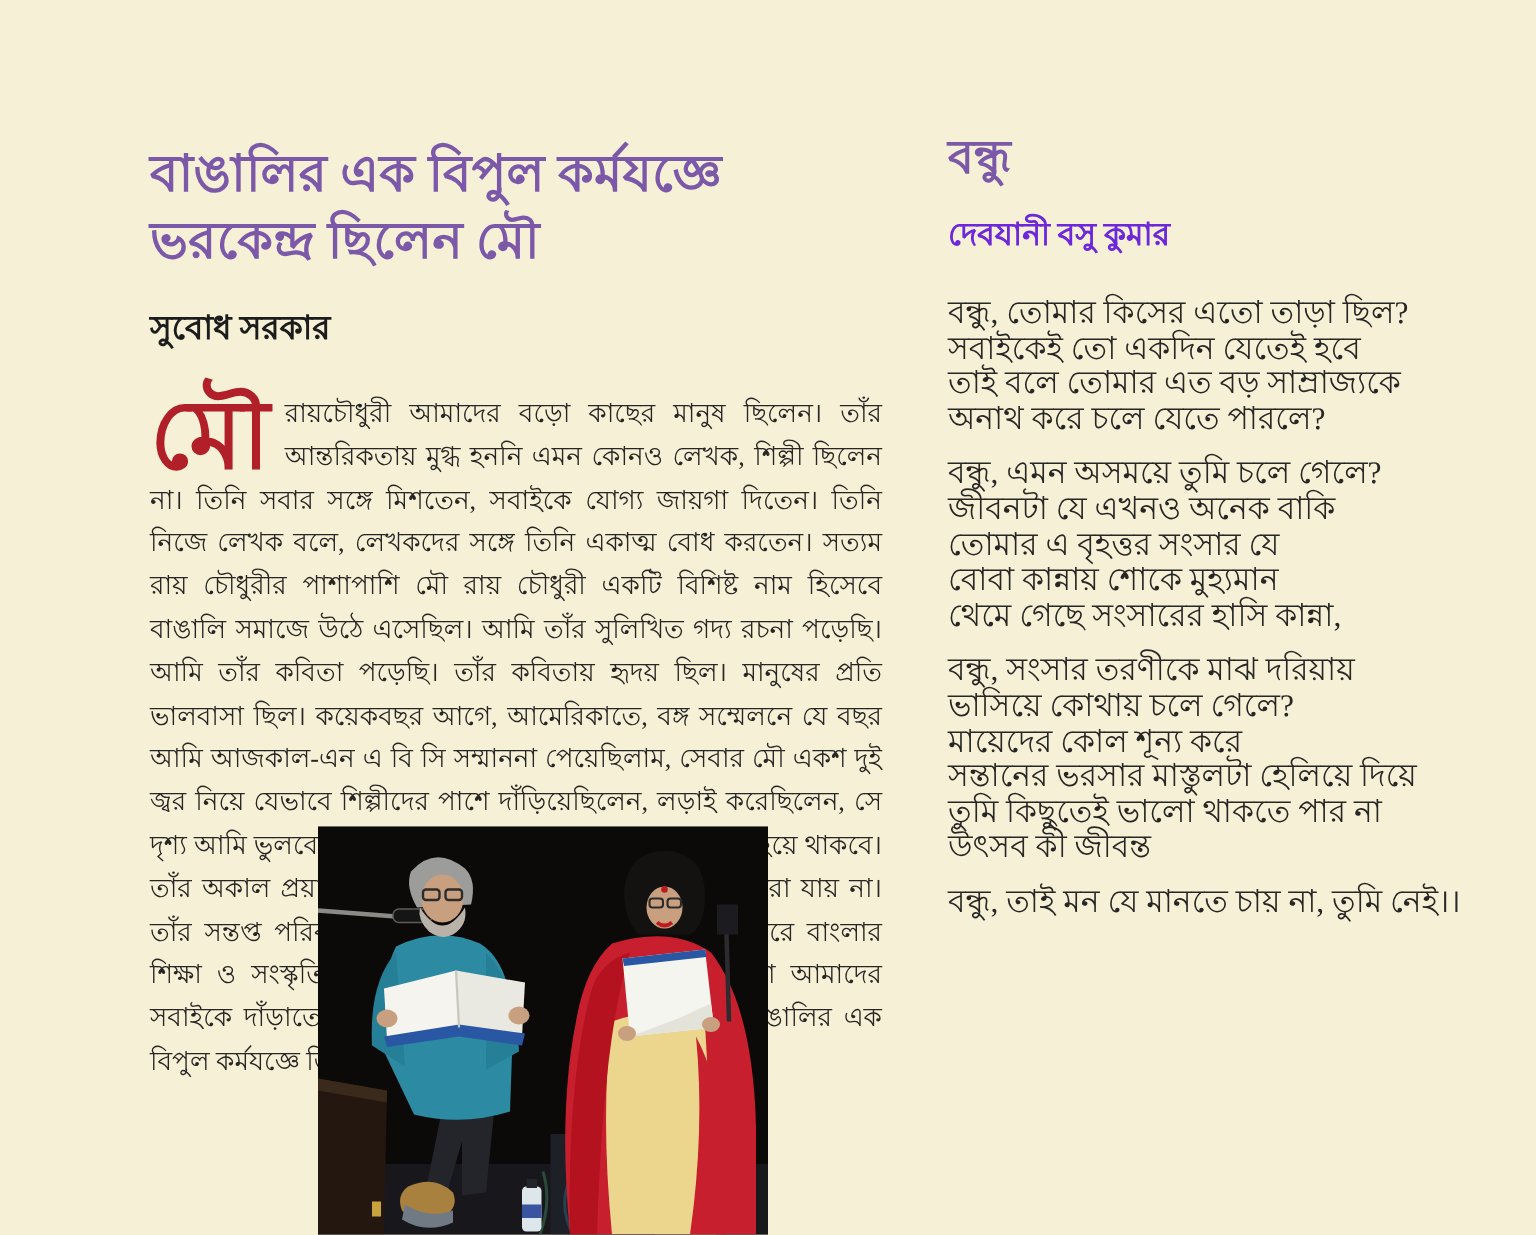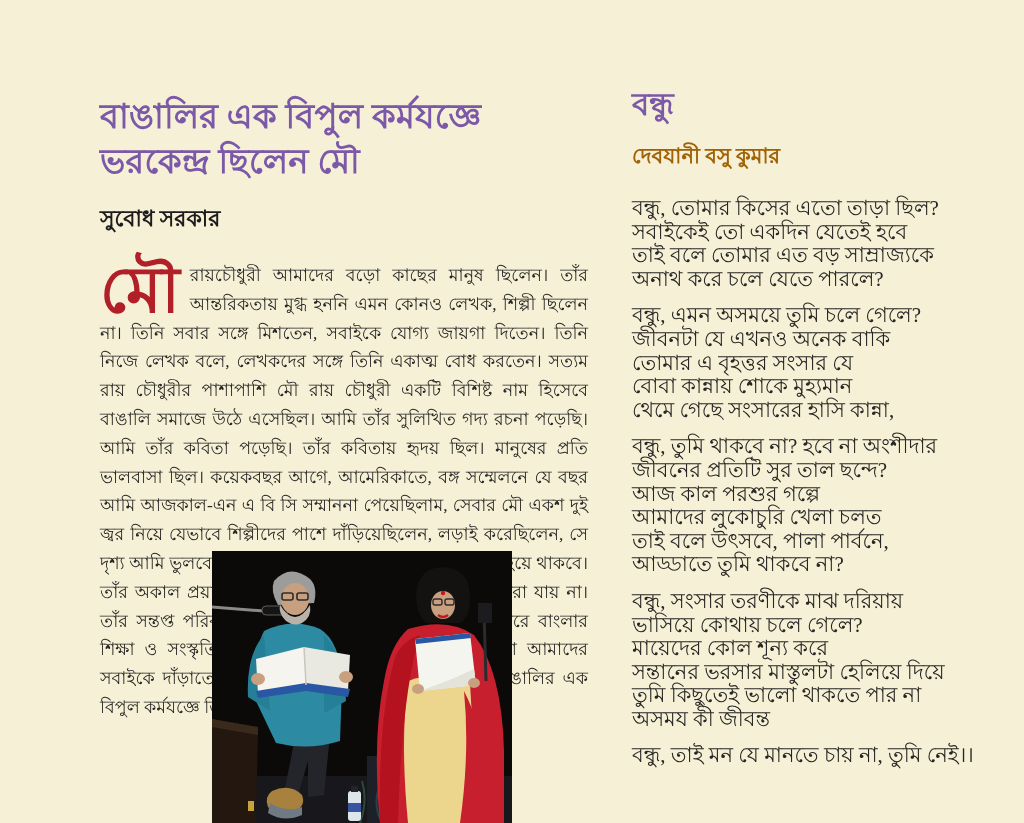--- a/index.html
+++ b/index.html
@@ -35,21 +35,21 @@
     overflow:hidden;background:#0c0a08;
   }
   .photo svg{display:block;width:300px;height:272px;}
 
   
   .poem{position:absolute;left:632px;top:86px;width:352px;}
   .poem-title{
     margin:0;font-size:31px;line-height:38px;font-weight:600;color:#7c58a9;
   }
   .poem-byline{
-    margin:16px 0 0 0;font-size:21px;font-weight:600;color:#a16207;
+    margin:16px 0 0 0;font-size:21px;font-weight:600;color:#6d28d9;
   }
   .poem-stanzas{margin-top:22px;}
   .stanza{margin:0 0 13px 0;}
   .poem-line{
     margin:0;font-size:21px;line-height:23.6px;color:#272624;
   }
 </style>
 </head>
 <body>
 
@@ -142,34 +142,26 @@
           <p class="poem-line">অনাথ করে চলে যেতে পারলে?</p>
         </div>
         <div class="stanza">
           <p class="poem-line">বন্ধু, এমন অসময়ে তুমি  চলে গেলে?</p>
           <p class="poem-line">জীবনটা যে এখনও অনেক বাকি</p>
           <p class="poem-line">তোমার এ বৃহত্তর সংসার যে</p>
           <p class="poem-line">বোবা কান্নায় শোকে মুহ্যমান</p>
           <p class="poem-line">থেমে গেছে সংসারের হাসি কান্না,</p>
         </div>
         <div class="stanza">
-          <p class="poem-line">বন্ধু, তুমি থাকবে না? হবে না অংশীদার</p>
-          <p class="poem-line">জীবনের প্রতিটি সুর তাল ছন্দে?</p>
-          <p class="poem-line">আজ কাল পরশুর গল্পে</p>
-          <p class="poem-line">আমাদের লুকোচুরি খেলা চলত</p>
-          <p class="poem-line">তাই বলে উৎসবে, পালা পার্বনে,</p>
-          <p class="poem-line">আড্ডাতে তুমি থাকবে না?</p>
-        </div>
-        <div class="stanza">
           <p class="poem-line">বন্ধু, সংসার তরণীকে মাঝ দরিয়ায়</p>
           <p class="poem-line">ভাসিয়ে কোথায় চলে গেলে?</p>
           <p class="poem-line">মায়েদের কোল শূন্য করে</p>
           <p class="poem-line">সন্তানের ভরসার মাস্তুলটা হেলিয়ে দিয়ে</p>
           <p class="poem-line">তুমি কিছুতেই ভালো থাকতে পার না</p>
-          <p class="poem-line">অসময কী জীবন্ত</p>
+          <p class="poem-line">উৎসব কী জীবন্ত</p>
         </div>
         <div class="stanza">
           <p class="poem-line">বন্ধু, তাই মন যে মানতে চায় না, তুমি নেই।।</p>
         </div>
       </div>
   </div>
 
 </div>
 
 </body></html>

